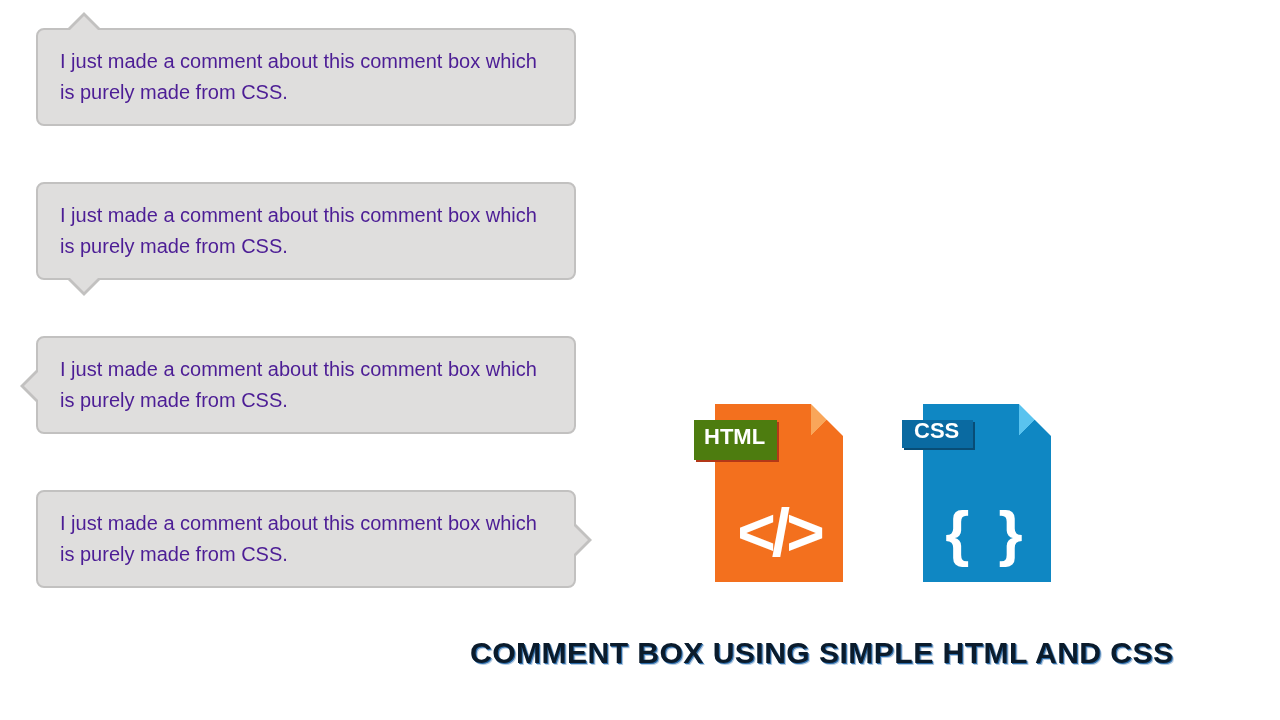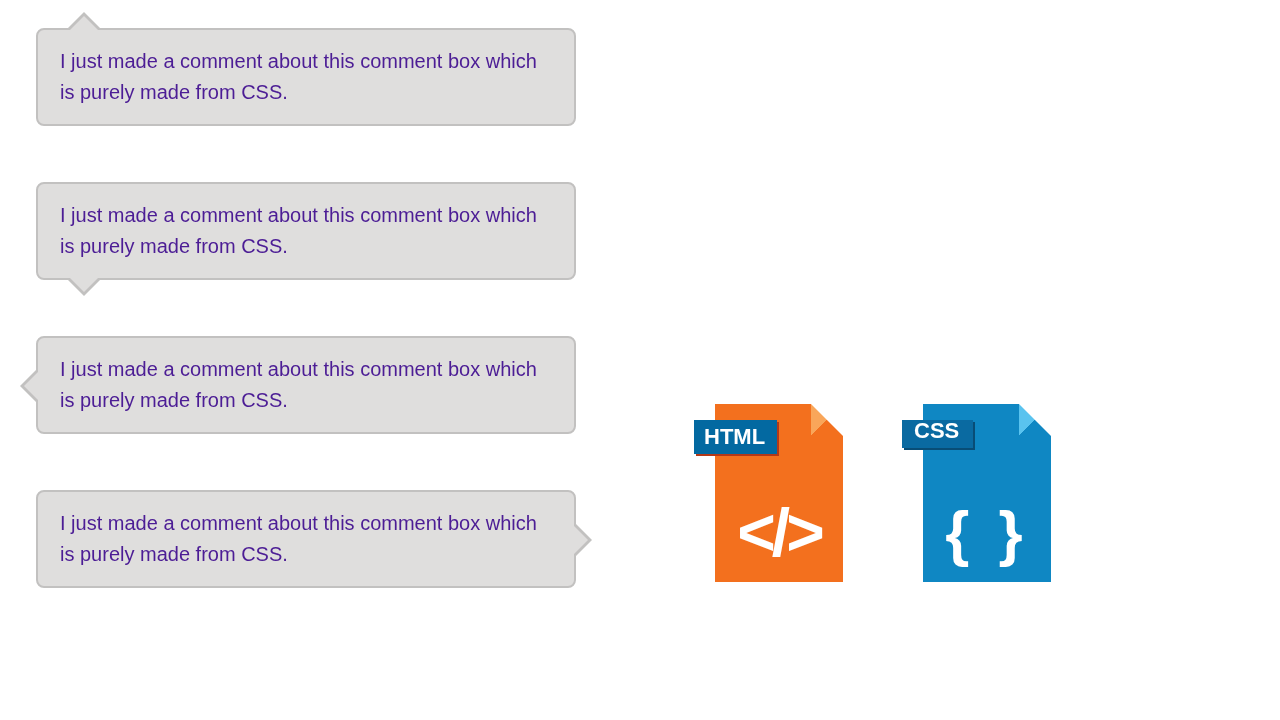--- a/index.html
+++ b/index.html
@@ -98,22 +98,22 @@
     content: ""; position: absolute; right: 0; top: 0;
     border-left: 32px solid transparent;
     border-top: 32px solid #fff;
   }
   .html-page .fold {
     position: absolute; right: 0; top: 0; width: 32px; height: 32px;
     background: linear-gradient(135deg,#f9a65a 50%, transparent 50%);
   }
   .html-label {
     position: absolute; left: -6px; top: 22px;
-    background: #0369a1; color: #fff;
-    font: 700 22px/1 Arial; padding: 6px 12px 6px 10px;
+    background: #4d7c0f; color: #fff;
+    font: 700 22px/1 Arial; padding: 6px 12px 12px 10px;
     box-shadow: 2px 2px 0 0 #b33818;
   }
   .html-code {
     position: absolute; left: 0; right: 0; top: 95px; text-align: center;
     color: #fff; font: 900 66px/1 Arial; letter-spacing: -4px;
   }
 
   
   .css-page {
     position: absolute; left: 15px; top: 6px; width: 128px; height: 178px;
@@ -197,14 +197,15 @@
     <div class="file-icon">
       <div class="css-page">
         <span class="fold"></span>
         <div class="css-code">{ }</div>
       </div>
       <div class="css-label">CSS</div>
     </div>
 
   </div>
 
+  <div class="headline">COMMENT BOX USING SIMPLE HTML AND CSS</div>
 
 </div>
 
 </body></html>

